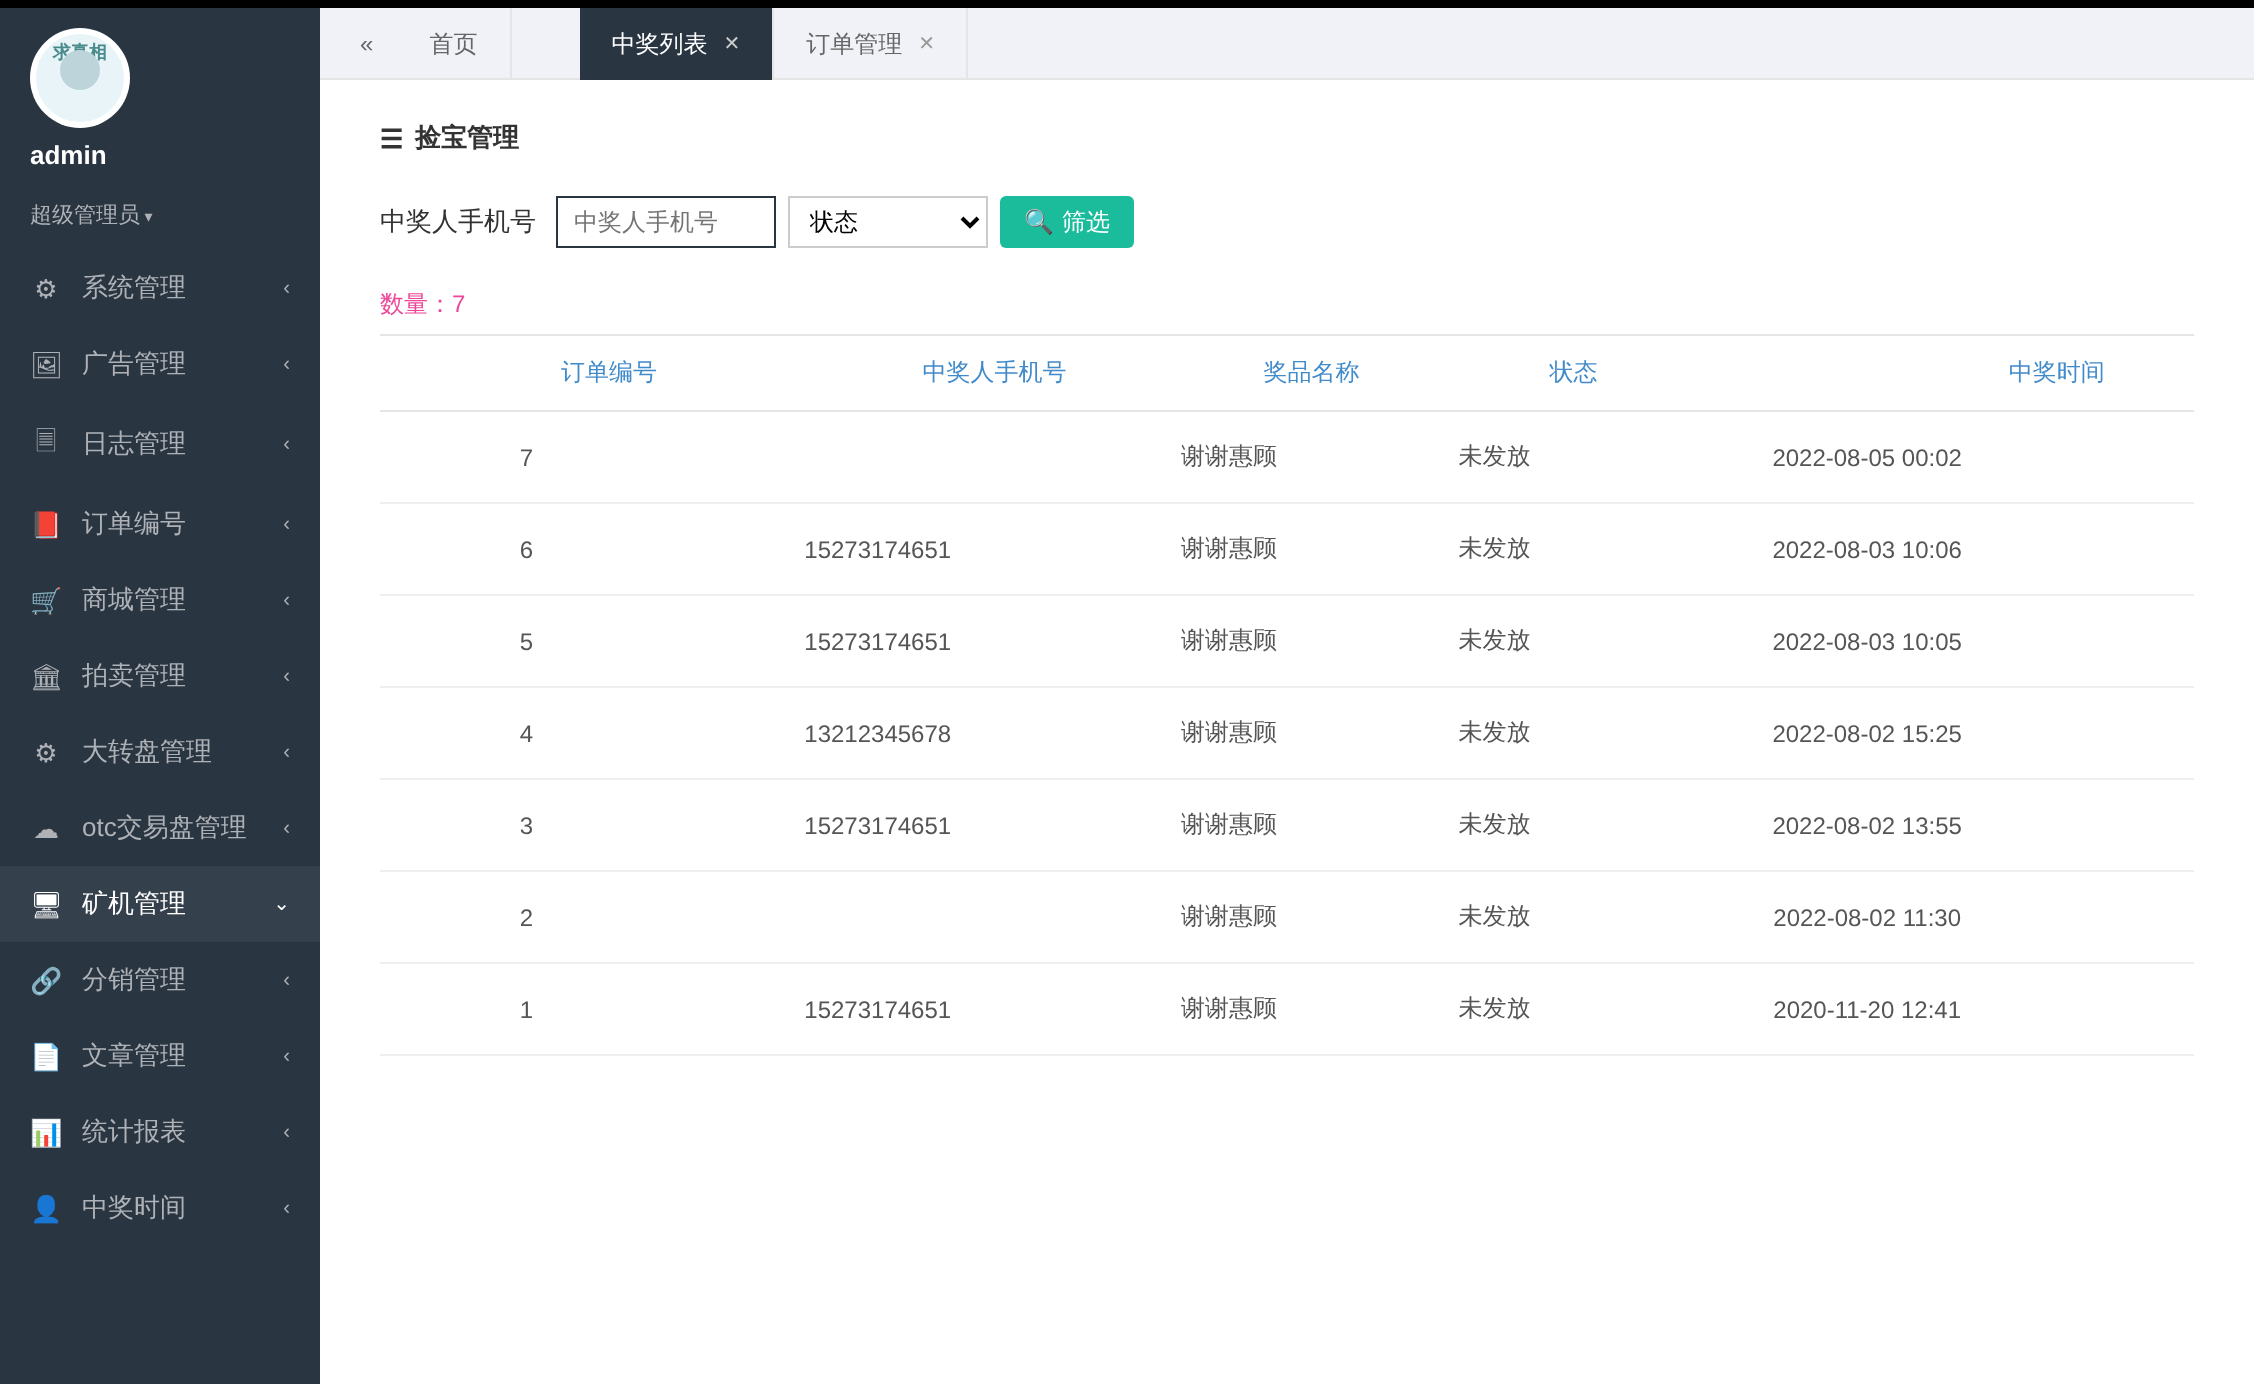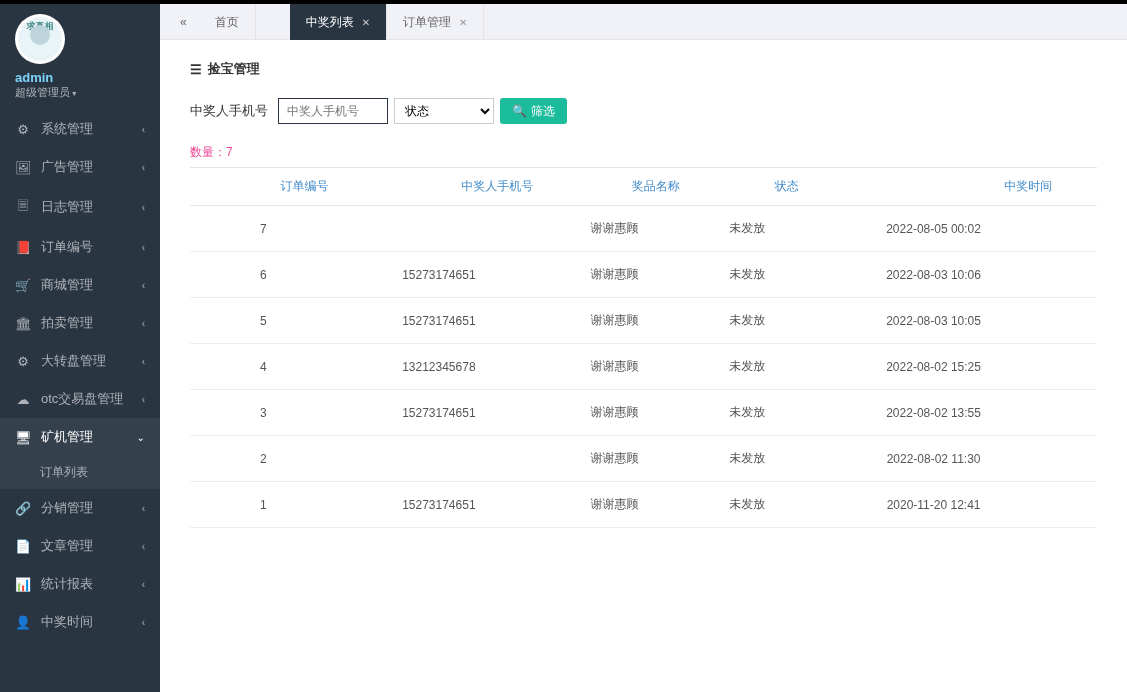--- a/index.html
+++ b/index.html
@@ -5,21 +5,21 @@
     * { margin: 0; padding: 0; box-sizing: border-box; }
     body { font-family: "Microsoft YaHei", Arial, sans-serif; font-size: 12px; background: #f1f2f7; overflow: hidden; }
     .top-bar { height: 4px; background: #000; width: 100%; }
     .container { display: flex; height: calc(100vh - 4px); }
     .sidebar { width: 160px; background: #2a3542; color: #aeb2b7; display: flex; flex-direction: column; overflow-y: auto; }
     .user-panel { padding: 10px 15px; }
     .avatar { width: 50px; height: 50px; border-radius: 50%; background: #fff; display: flex; align-items: center; justify-content: center; overflow: hidden; position: relative; margin-bottom: 6px; }
     .avatar-inner { width: 44px; height: 44px; border-radius: 50%; background: #e8f4f8; position: relative; display: flex; align-items: center; justify-content: center; }
     .avatar-head { width: 20px; height: 20px; border-radius: 50%; background: #bdd4db; position: absolute; top: 8px; }
     .avatar-text { position: absolute; top: 3px; font-size: 9px; color: #4a8b8b; font-weight: bold; }
-    .user-name { color: #7dd3fc; font-size: 13px; font-weight: bold; margin-bottom: 0; }
+    .user-name { color: #ffffff; font-size: 13px; font-weight: bold; margin-bottom: 15px; }
     .user-role { color: #aeb2b7; font-size: 11px; }
     .user-role::after { content: " ▾"; font-size: 8px; }
     .nav { list-style: none; }
     .nav-item { display: flex; align-items: center; padding: 10px 15px; cursor: pointer; position: relative; font-size: 13px; color: #aeb2b7; }
     .nav-item.active { background: #35404d; color: #fff; }
     .nav-item .icon { width: 16px; margin-right: 10px; font-size: 13px; text-align: center; }
     .nav-item .chevron { position: absolute; right: 15px; font-size: 10px; }
     .nav-sub { list-style: none; background: #35404d; }
     .nav-sub-item { padding: 8px 15px 8px 40px; cursor: pointer; color: #aeb2b7; font-size: 12px; }
     .main { flex: 1; background: #fff; display: flex; flex-direction: column; overflow: hidden; }
@@ -100,21 +100,20 @@
           <span class="icon">☁</span>
           <span>otc交易盘管理</span>
           <span class="chevron">‹</span>
         </li>
         <li class="nav-item active">
           <span class="icon">🖥</span>
           <span>矿机管理</span>
           <span class="chevron">⌄</span>
         </li>
         <ul class="nav-sub">
-          <li class="nav-sub-item">订单列表</li>
         </ul>
         <li class="nav-item">
           <span class="icon">🔗</span>
           <span>分销管理</span>
           <span class="chevron">‹</span>
         </li>
         <li class="nav-item">
           <span class="icon">📄</span>
           <span>文章管理</span>
           <span class="chevron">‹</span>

